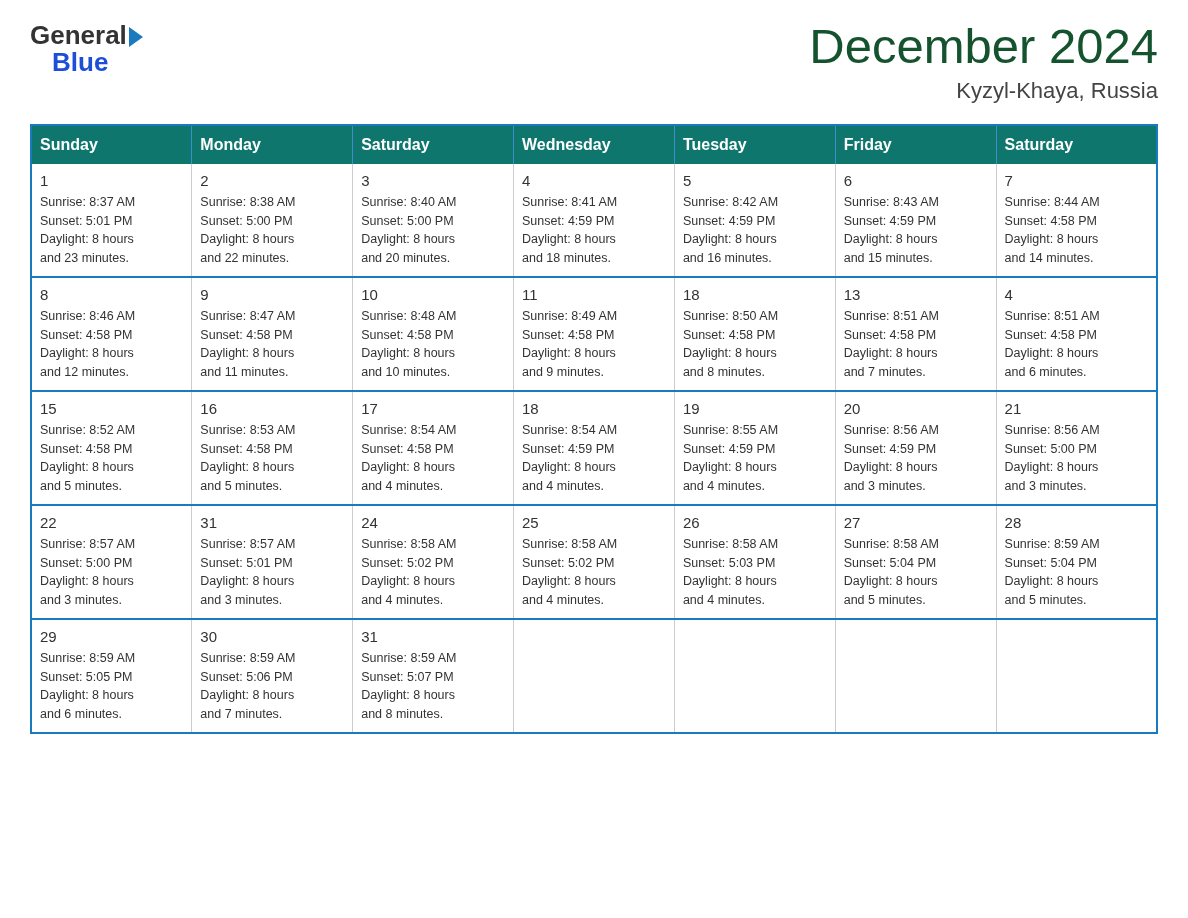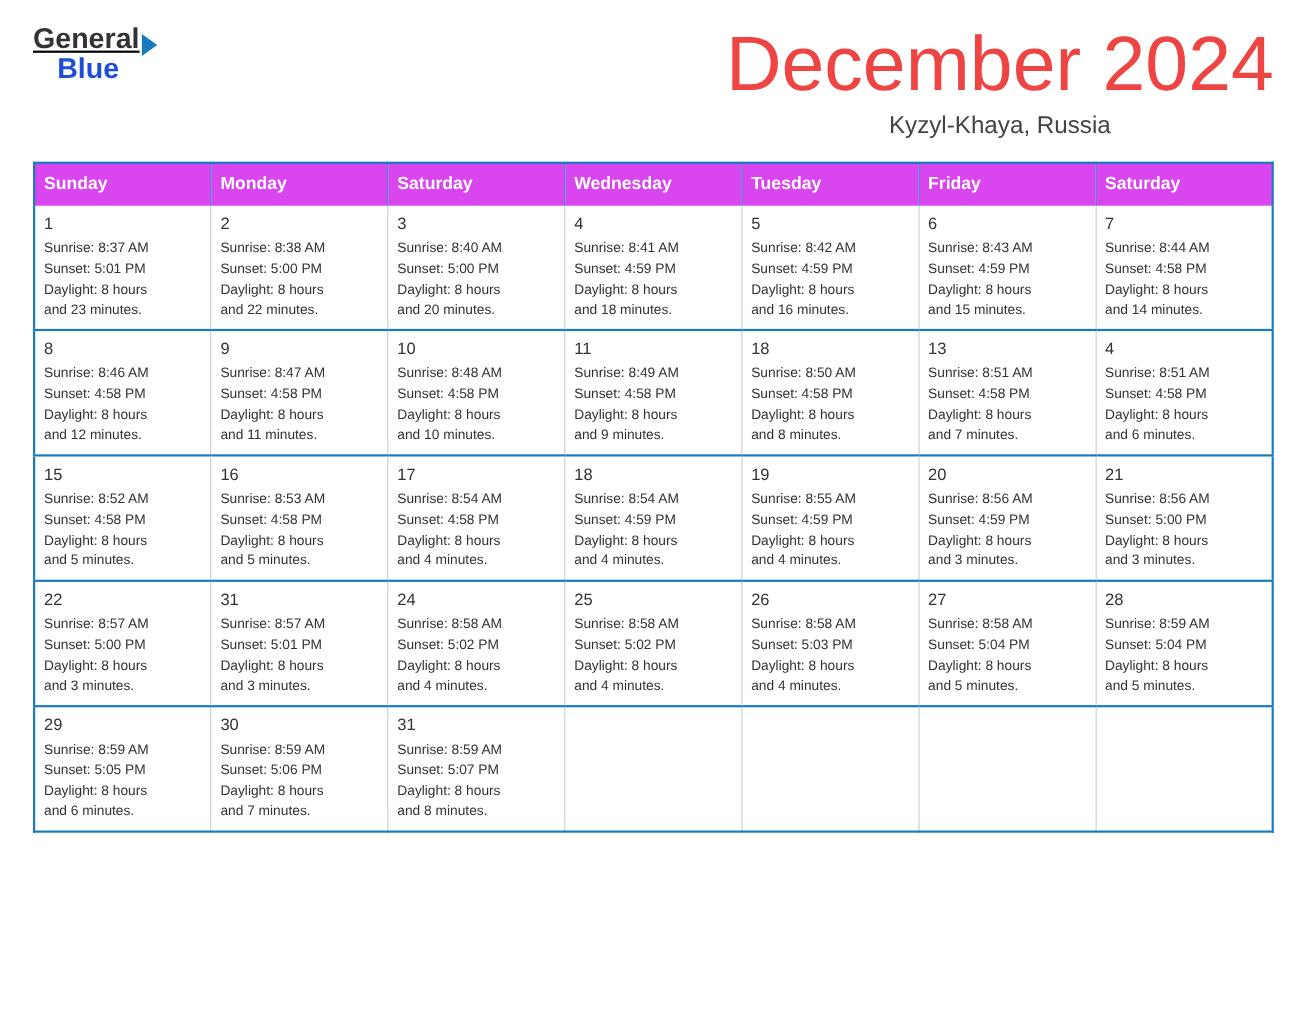--- a/index.html
+++ b/index.html
@@ -16,22 +16,21 @@
       align-items: flex-start;
       margin-bottom: 20px;
     }
     .logo {
       display: flex;
       flex-direction: column;
       align-items: flex-start;
     }
     .logo-top {
       display: flex;
-      align-items: flex-end;
-      text-decoration: underline;
+      align-items: center;
     }
     .logo-general {
       font-size: 26px;
       font-weight: bold;
       color: #333;
       font-family: Arial, sans-serif;
     }
     .logo-arrow {
       width: 0;
       height: 0;
@@ -46,38 +45,37 @@
       font-weight: bold;
       color: #1d4ed8;
       margin-top: -4px;
       padding-left: 2px;
       margin-left: 20px;
     }
     .title-section {
       text-align: right;
     }
     .month-title {
-      font-size: 70px;
+      font-size: 49px;
       font-weight: normal;
-      color: #ef4444;
+      color: #14532d;
       line-height: 1.1;
     }
     .location {
       font-size: 22px;
       color: #444;
       margin-top: 4px;
-      text-align: center;
     }
     .calendar {
       width: 100%;
       border-collapse: collapse;
       border: 2px solid #1a7abf;
     }
     .calendar th {
-      background-color: #d946ef;
+      background-color: #0f766e;
       color: #fff;
       font-size: 16px;
       font-weight: bold;
       padding: 10px 8px;
       text-align: left;
       border-right: 1px solid #3a8fcc;
     }
     .calendar th:last-child {
       border-right: none;
     }

